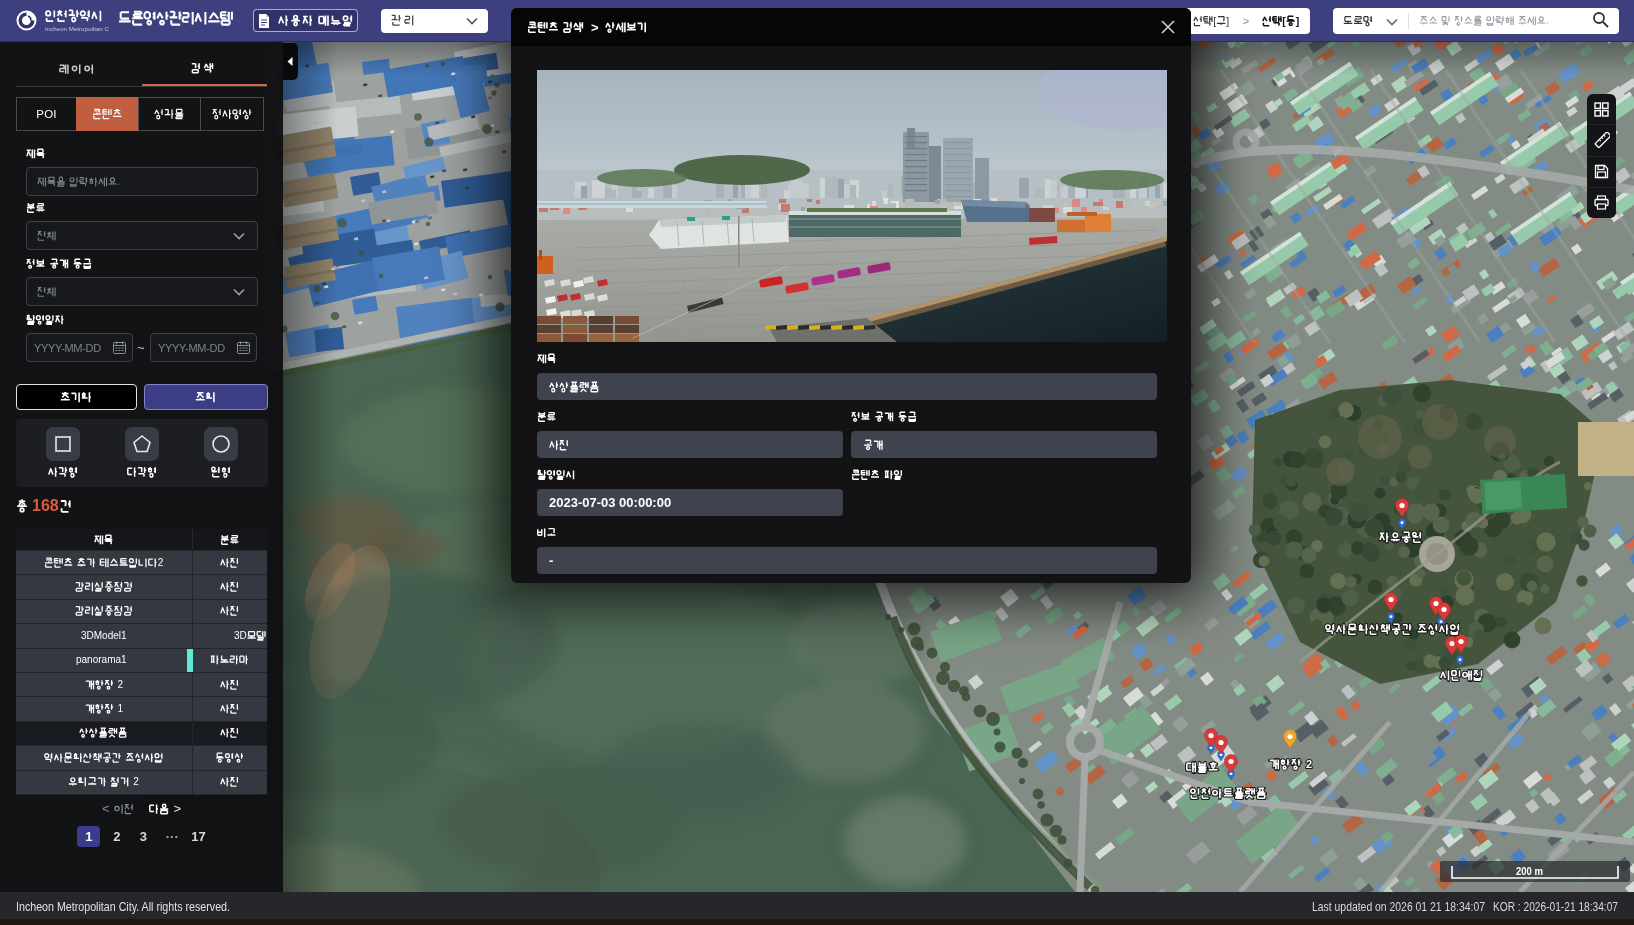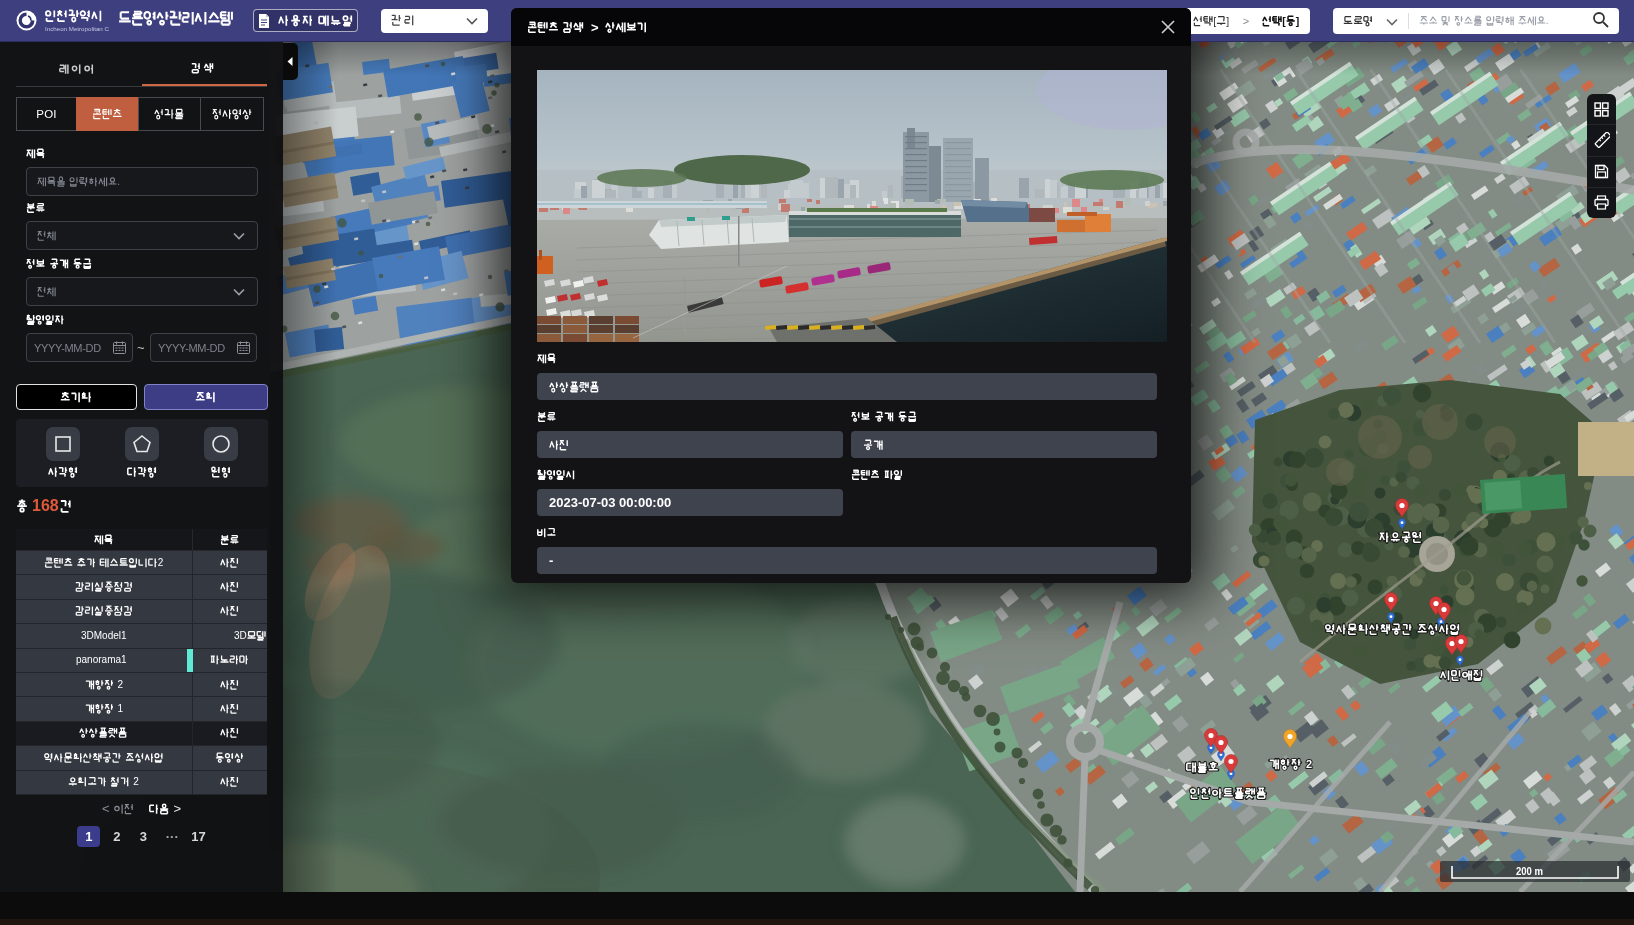--- a/index.html
+++ b/index.html
@@ -2117,20 +2117,29 @@
           <rect x="1" y="4.5" width="13" height="6" rx="1" fill="none" stroke="#fff" stroke-width="1.3"></rect>
           <rect x="3.5" y="9" width="8" height="5" fill="#141518" stroke="#fff" stroke-width="1.2"></rect>
         </svg>
       </div>
     </div>
     <div id="scalebar"><svg width="190" height="21" viewBox="0 0 190 21">
         <path d="M12,5 L12,17 L178,17 L178,5" stroke="#fff" stroke-width="1.6" fill="none"></path>
       </svg><svg width="40" height="16" style="position:absolute;left:76px;top:3px">
         <text x="0" y="11" font-family="Liberation Sans" font-size="11.5" font-weight="700" fill="#fff" textLength="27" lengthAdjust="spacingAndGlyphs">200 m</text>
       </svg></div>
+    <div id="footer">
+      <svg width="220" height="18">
+        <text x="0" y="13.5" font-family="Liberation Sans" font-size="13" fill="#dfe1e4" textLength="214" lengthAdjust="spacingAndGlyphs">Incheon Metropolitan City. All rights reserved.</text>
+      </svg>
+      <svg width="306" height="18">
+        <text x="0" y="13.5" font-family="Liberation Sans" font-size="13" fill="#d7dade" textLength="173" lengthAdjust="spacingAndGlyphs">Last updated on 2026 01 21 18:34:07</text>
+        <text x="181" y="13.5" font-family="Liberation Sans" font-size="13" fill="#d7dade" textLength="125" lengthAdjust="spacingAndGlyphs">KOR : 2026-01-21 18:34:07</text>
+      </svg>
+    </div>
     <div id="botstrip"></div>
     <div id="modalshadow"></div>
     <div id="modal">
       <div id="modalhead">
         <div style="display:flex;align-items:center">
           <svg width="58" height="13" viewBox="0 0 58 13" style="display:inline-block;vertical-align:0.00px;overflow:visible">
             <path d="M2.4 1.3L8.1 1.3M8.1 1.3L7.7 5.1M2.4 3.2L7.9 3.2M1.0 6.4L9.5 6.4M5.3 4.6L5.3 6.4M1.8 7.9L1.8 11.2M1.8 11.2L8.7 11.2M15.6 1.8L11.4 1.8M11.4 1.8L11.4 6.4M11.4 6.4L15.6 6.4M11.4 4.1L15.6 4.1M17.5 1.3L17.5 7.5M19.9 1.3L19.9 7.5M16.2 4.4L17.5 4.4M12.0 8.1L12.0 11.2M12.0 11.2L18.1 11.2M25.2 1.8L27.6 1.8M23.2 2.6L29.6 2.6M26.4 2.6L23.4 6.6M26.4 3.9L29.6 6.6M21.9 8.8L30.9 8.8M36.4 1.8L40.6 1.8M40.6 1.8L40.3 6.4M44.0 1.3L44.0 7.5M42.5 4.4L44.0 4.4M37.0 8.1L43.0 8.1M43.0 8.1L43.0 11.2M43.0 11.2L37.0 11.2M37.0 11.2L37.0 8.1M49.0 1.8L46.9 6.4M49.0 2.6L51.2 6.4M53.0 1.3L53.0 7.5M55.4 1.3L55.4 7.5M53.0 4.4L55.4 4.4M47.5 8.1L53.6 8.1M53.6 8.1L53.1 11.2" stroke="#ffffff" stroke-width="1.59" fill="none" stroke-linecap="butt" stroke-linejoin="miter"></path>
           </svg>
           <span style="color:#fff;font-weight:700;font-size:13px;margin:0 6px">&gt;</span>
           <svg width="43" height="13" viewBox="0 0 43 13" style="display:inline-block;vertical-align:0.00px;overflow:visible">

